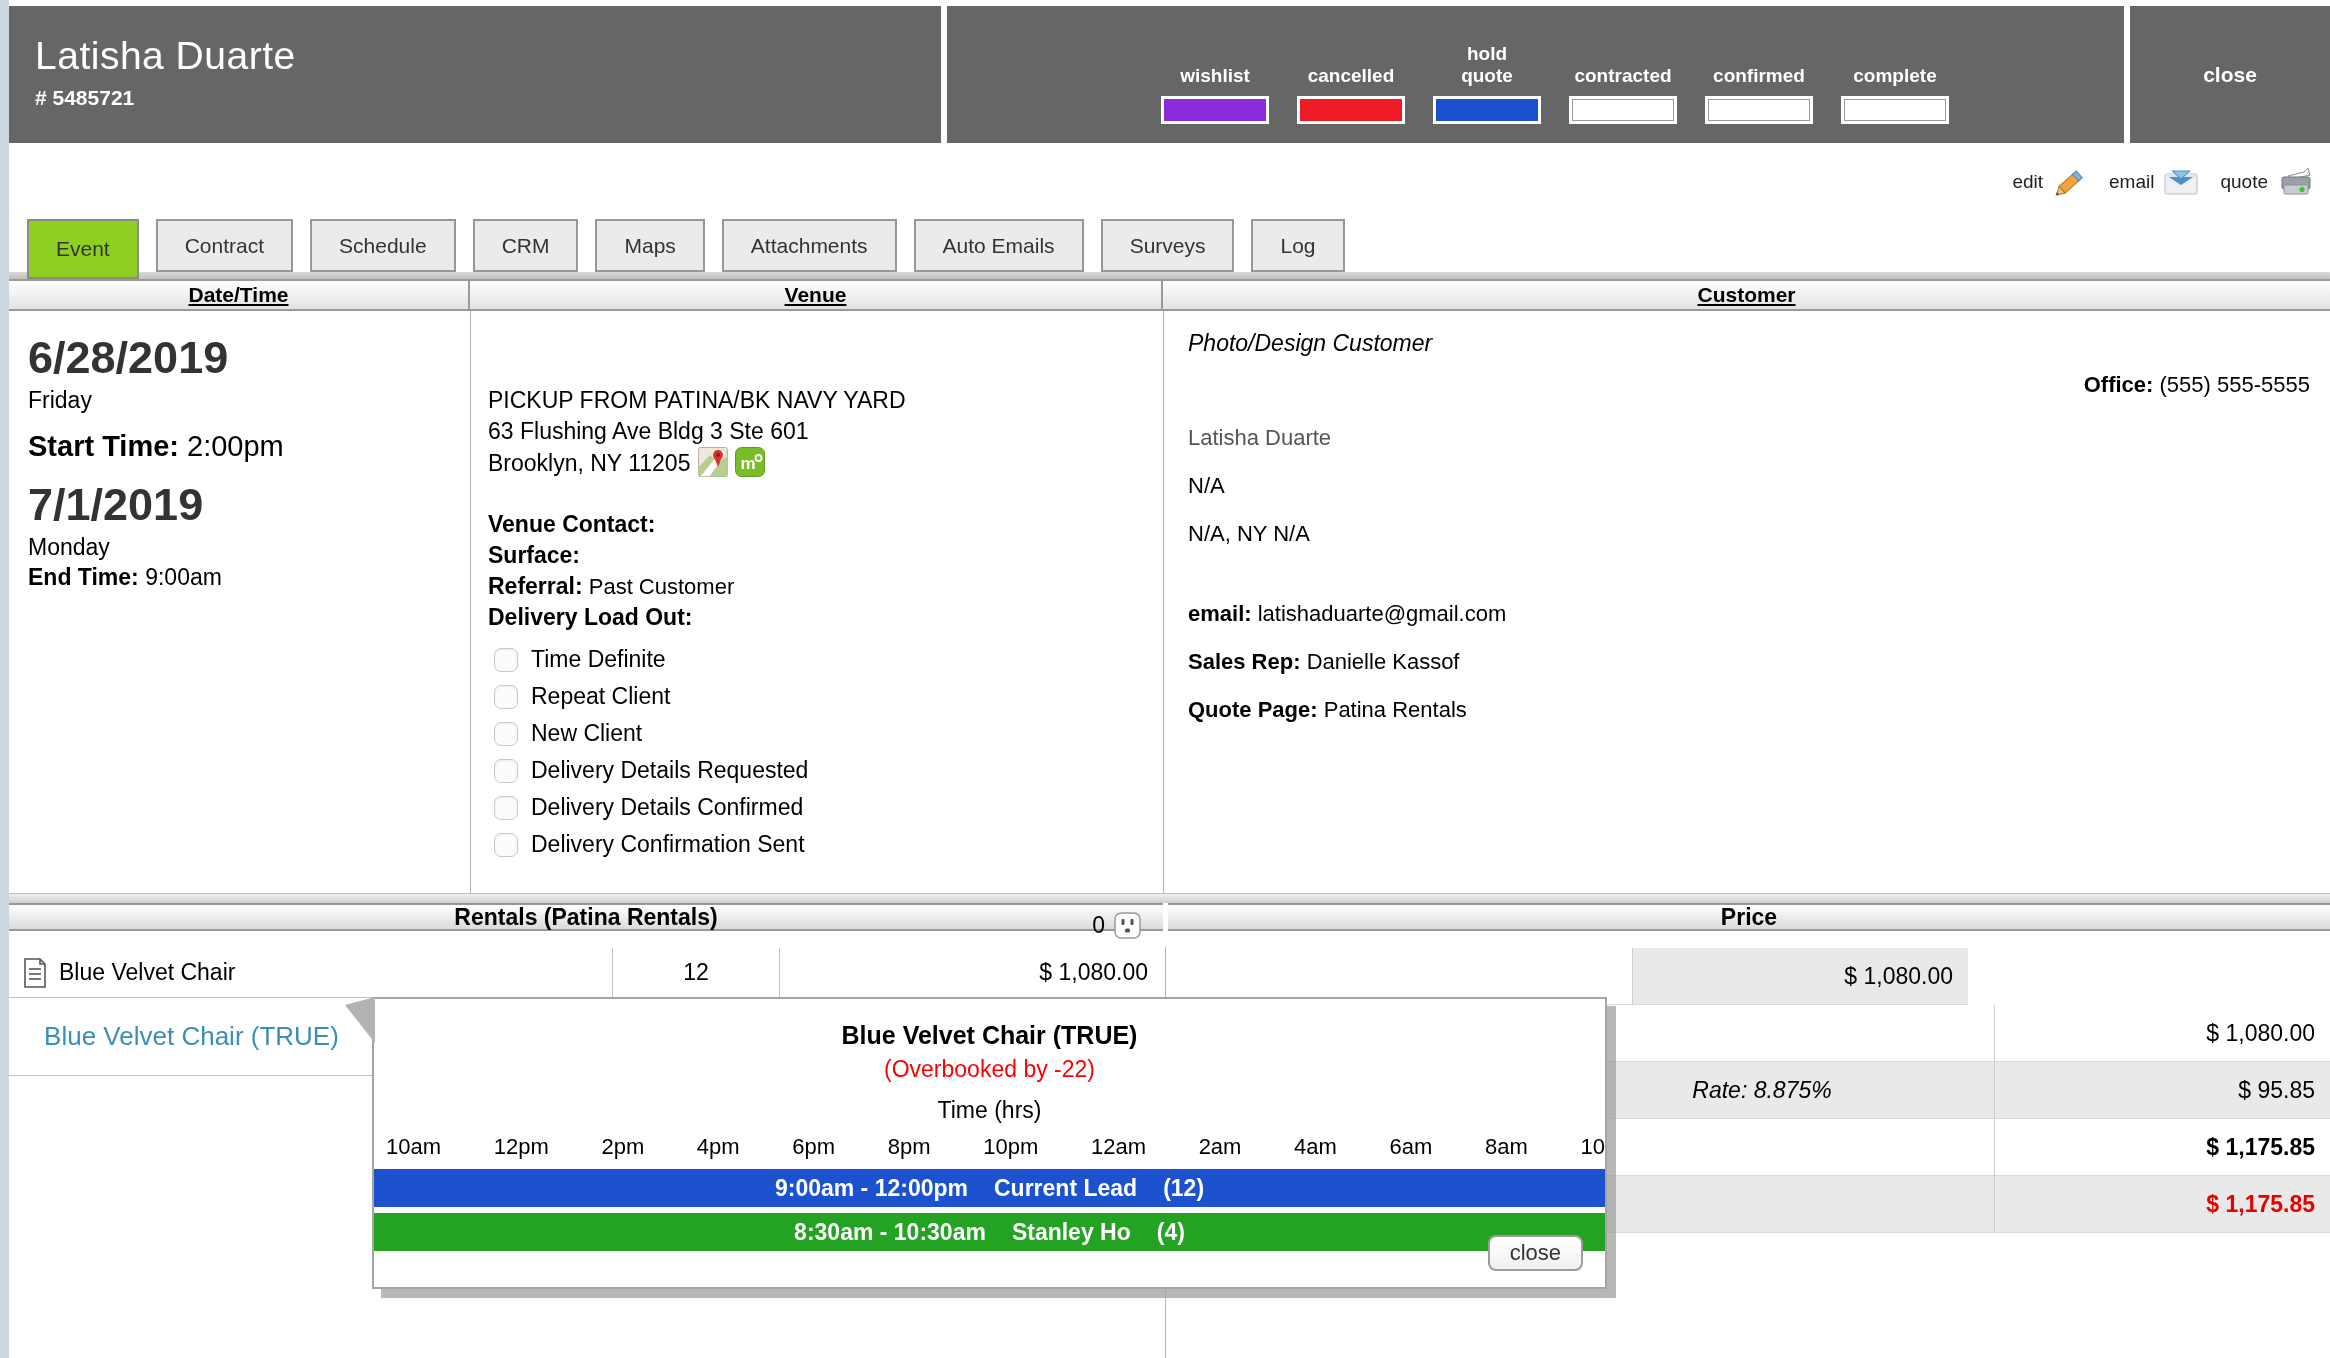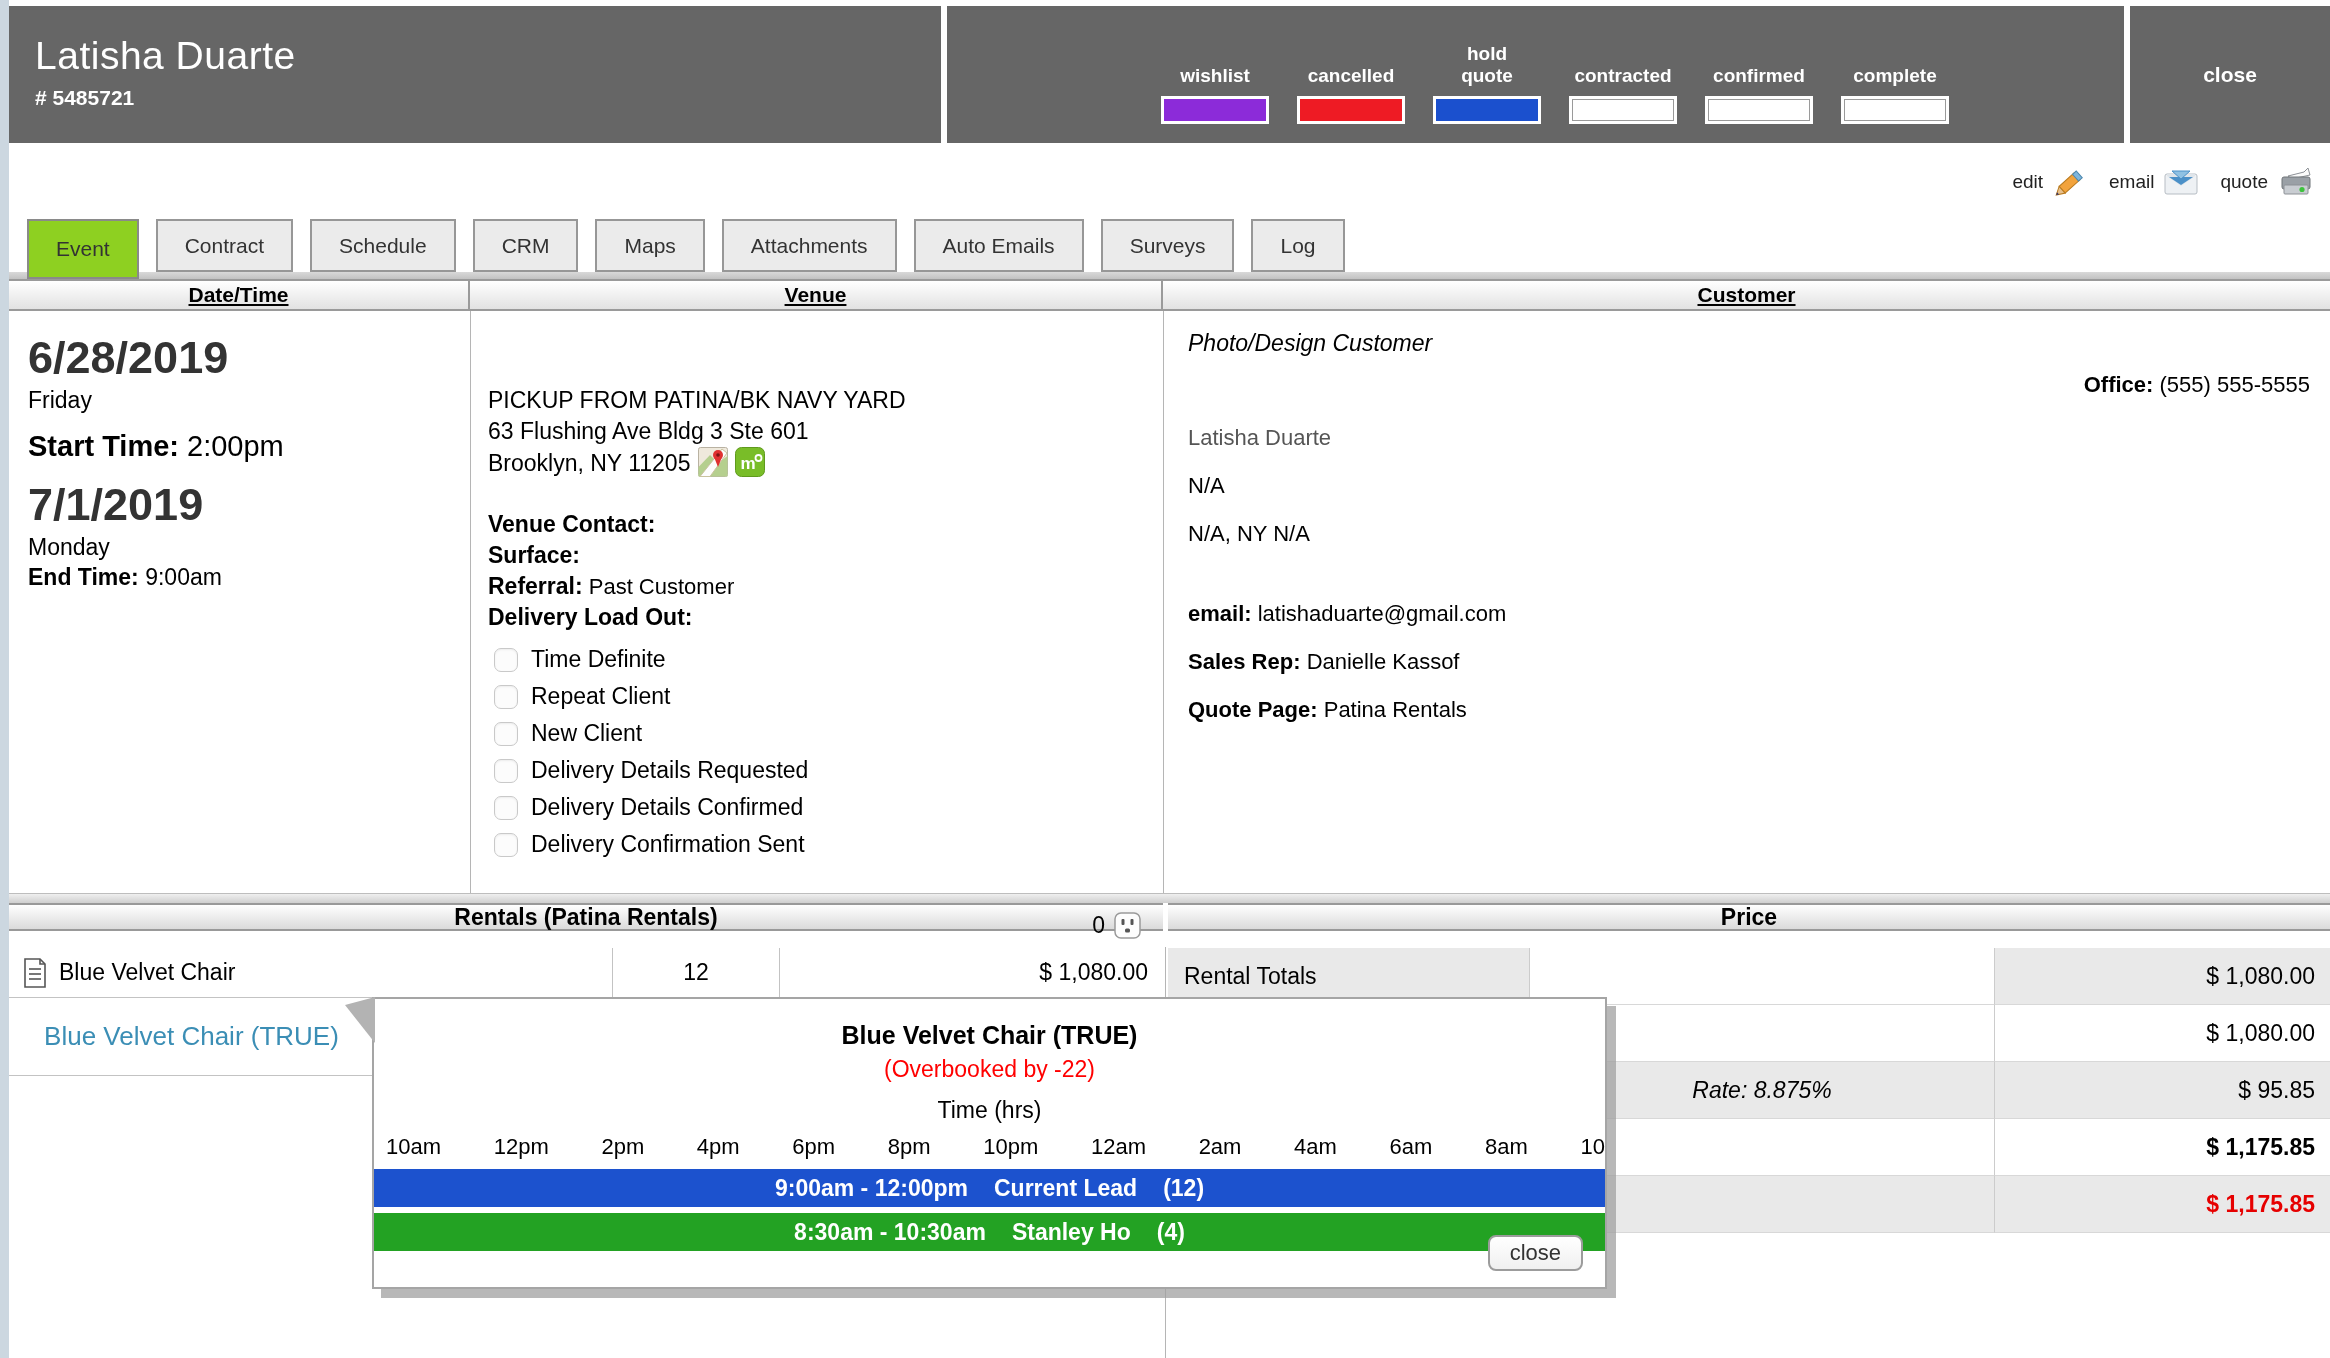--- a/index.html
+++ b/index.html
@@ -315,21 +315,20 @@
       <line x1="6" y1="21" x2="18" y2="21" stroke="#555" stroke-width="1.6"></line>
     </svg>
     <span>Blue Velvet Chair</span>
   </div>
   <div class="rrow-qty">12</div>
   <div class="rrow-price">$ 1,080.00</div>
   <div class="rlink-cell" style="color: rgb(59, 142, 181);">Blue Velvet Chair (TRUE)</div>
 
   <div class="pricebody">
     <div class="prow">
-      <div class="pc pc-label shade">Rental Totals</div>
       <div class="pc pc-mid"></div>
       <div class="pc pc-amt shade">$ 1,080.00</div>
     </div>
     <div class="prow">
       <div class="pc pc-label"></div>
       <div class="pc pc-mid"></div>
       <div class="pc pc-amt">$ 1,080.00</div>
     </div>
     <div class="prow">
       <div class="pc pc-label shade"></div>

